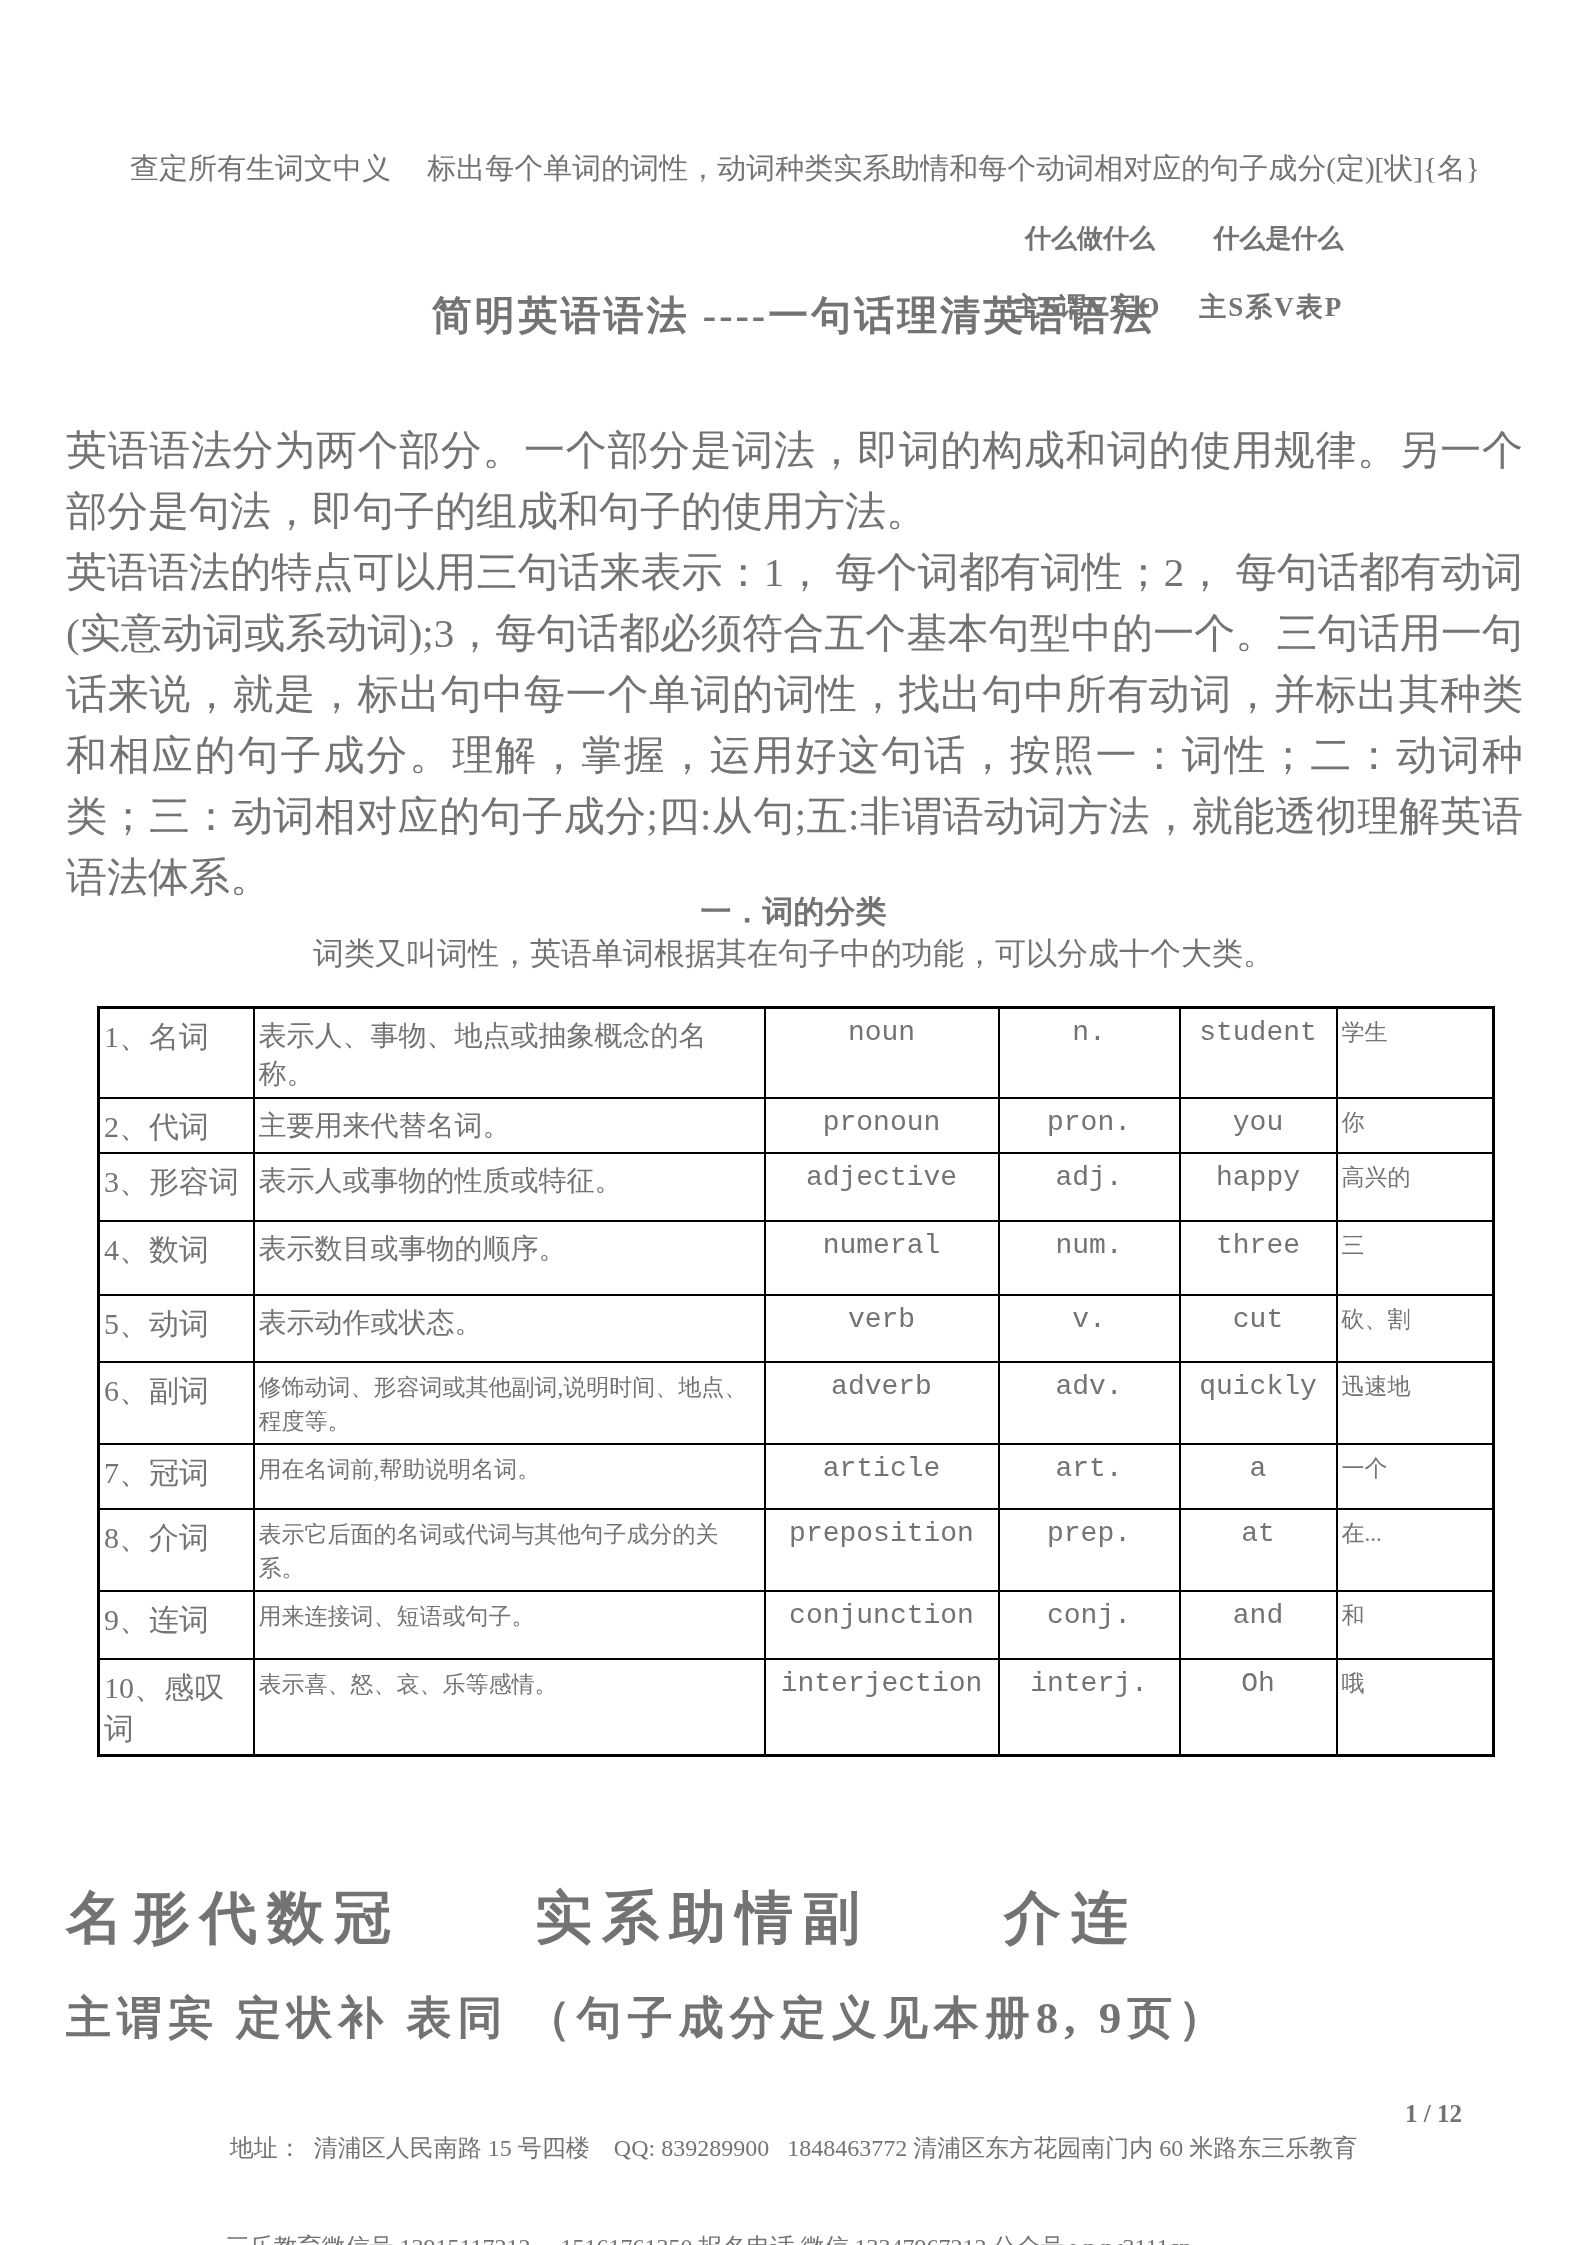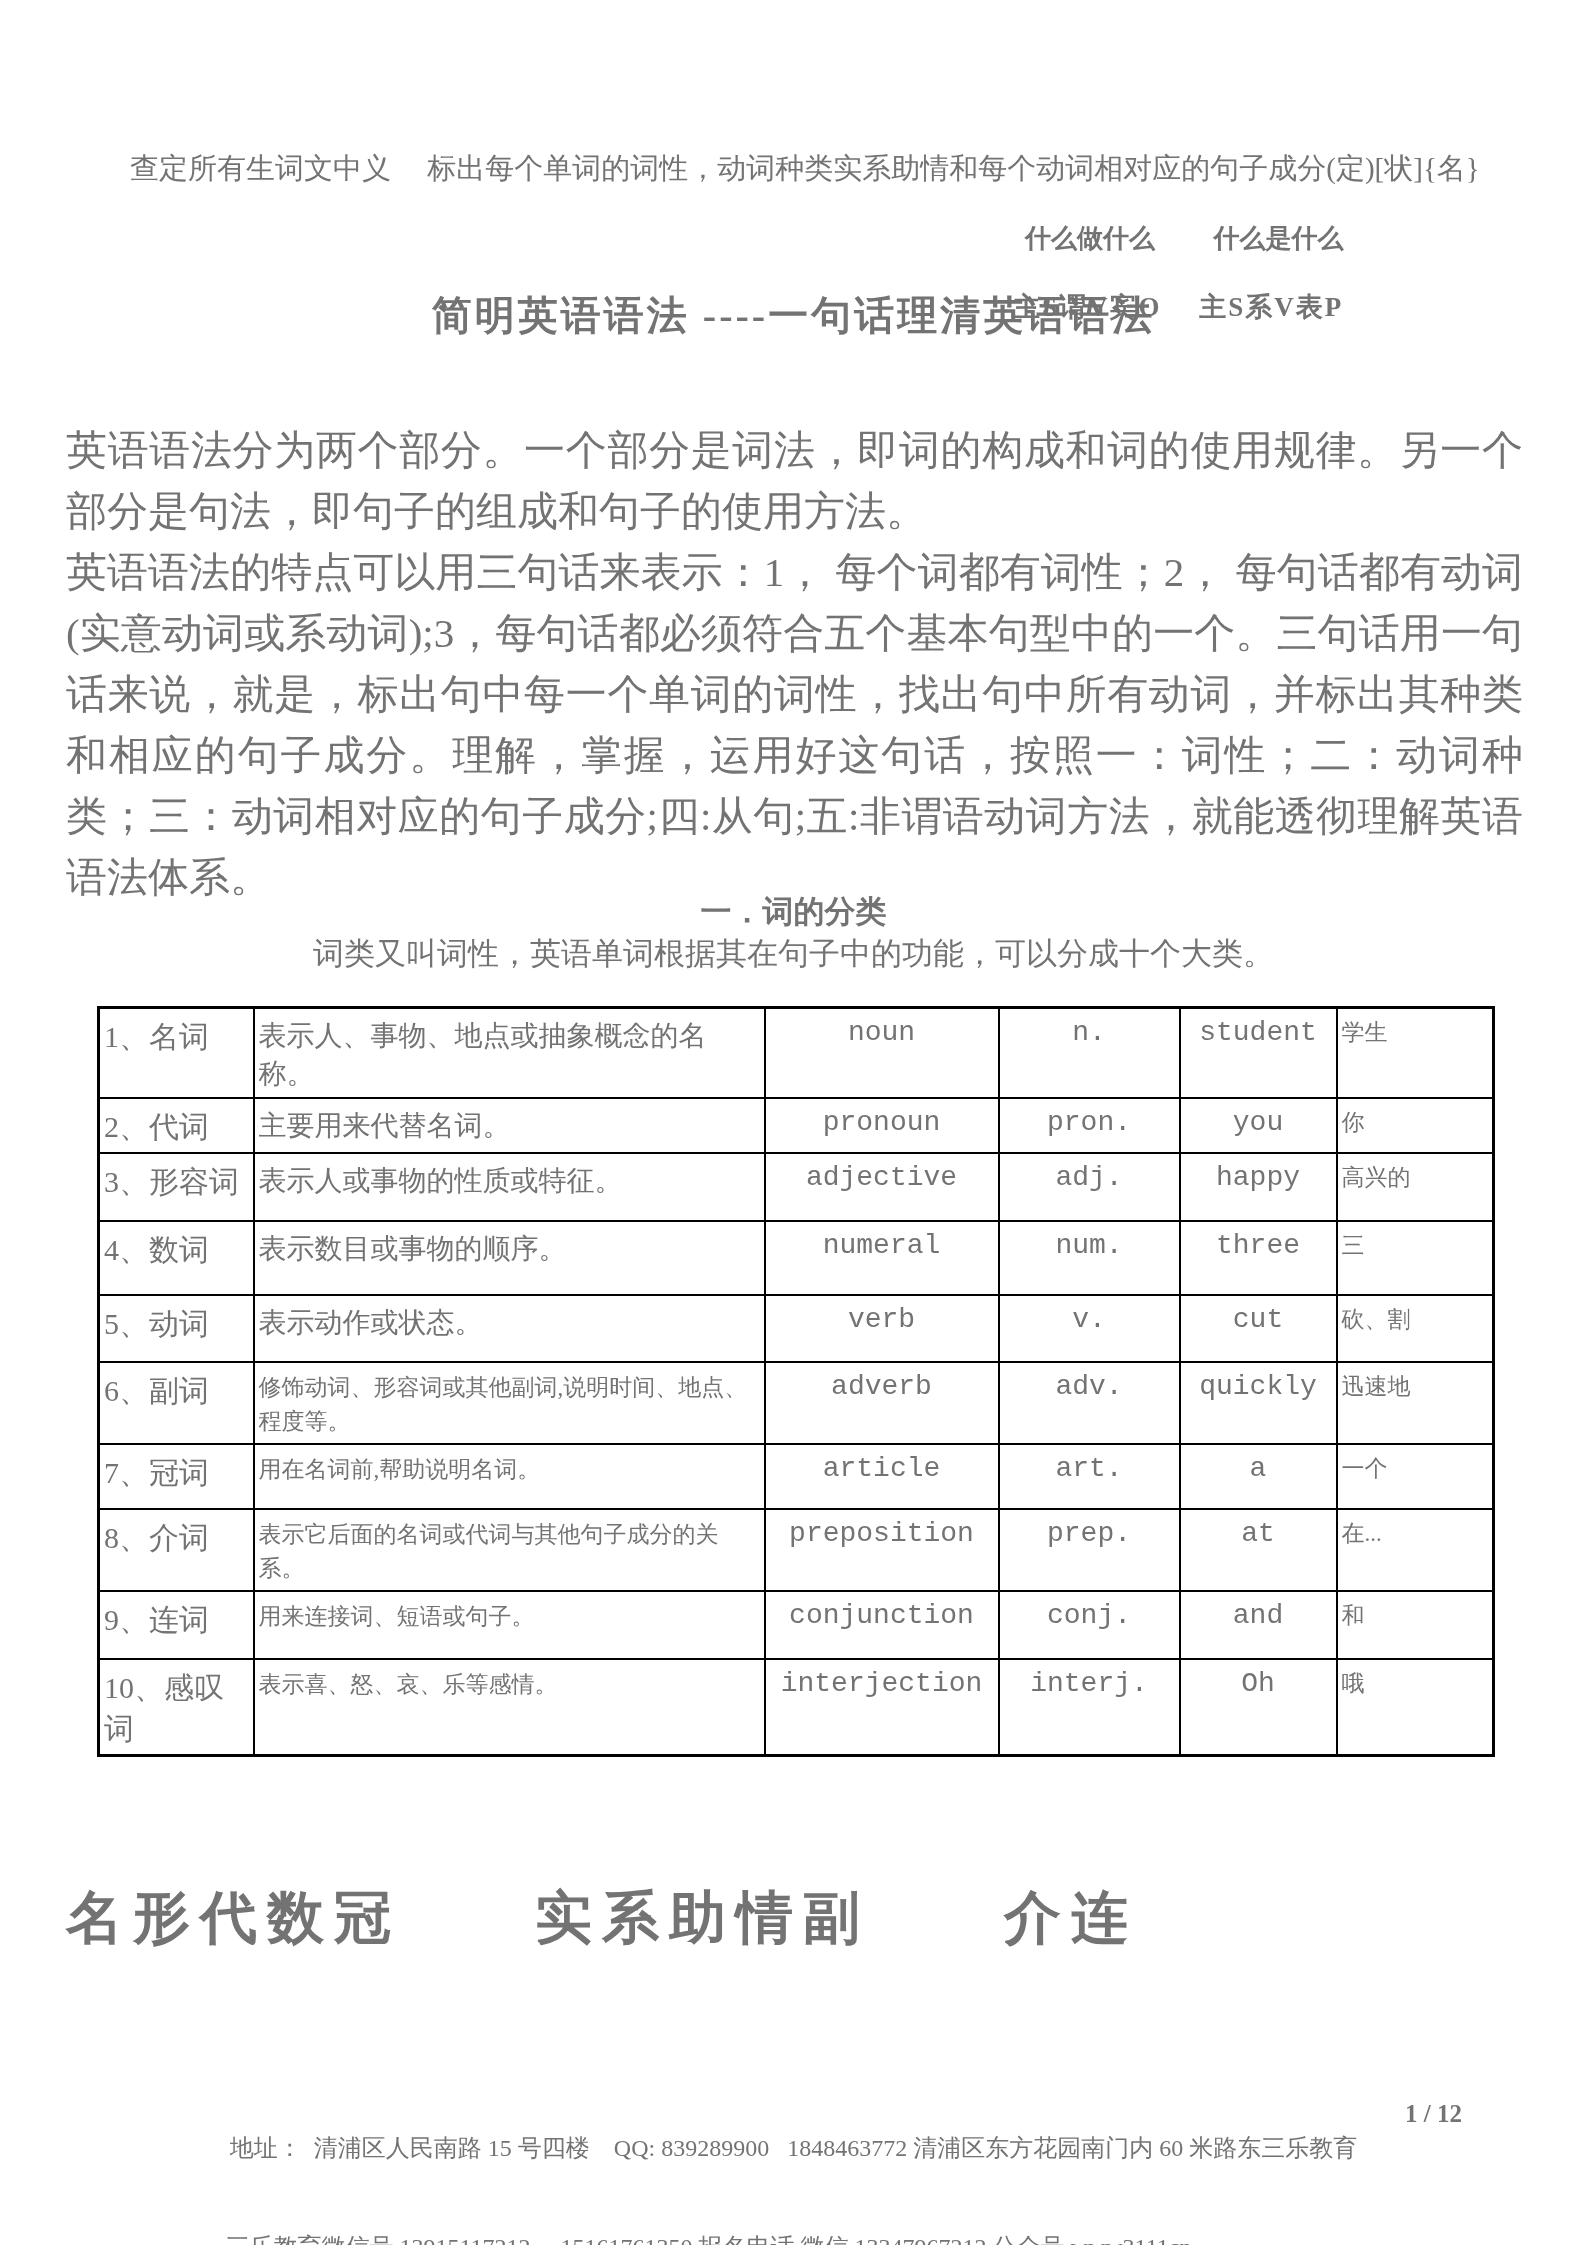--- a/index.html
+++ b/index.html
@@ -171,20 +171,21 @@
       <td class="c-meaning">表示喜、怒、哀、乐等感情。</td>
       <td class="c-en">interjection</td>
       <td class="c-abbr">interj.</td>
       <td class="c-ex">Oh</td>
       <td class="c-cn">哦</td>
     </tr>
   </tbody>
     </table>
 
   <div class="core-line1">名形代数冠　　实系助情副　　介连</div>
+  <div class="core-line2">主谓宾 定状补 表同 （句子成分定义见本册8, 9页）</div>
 
   <div class="footer">
     <div class="f1">地址：  清浦区人民南路 15 号四楼    QQ: 839289900   1848463772 清浦区东方花园南门内 60 米路东三乐教育</div>
     <div class="f2">三乐教育微信号 13915117212     15161761350 报名电话 微信 13347967212 公众号 www3111cn</div>
   </div>
   <div class="page-num">1 / 12</div>
 
 </div>
 
 </body></html>

